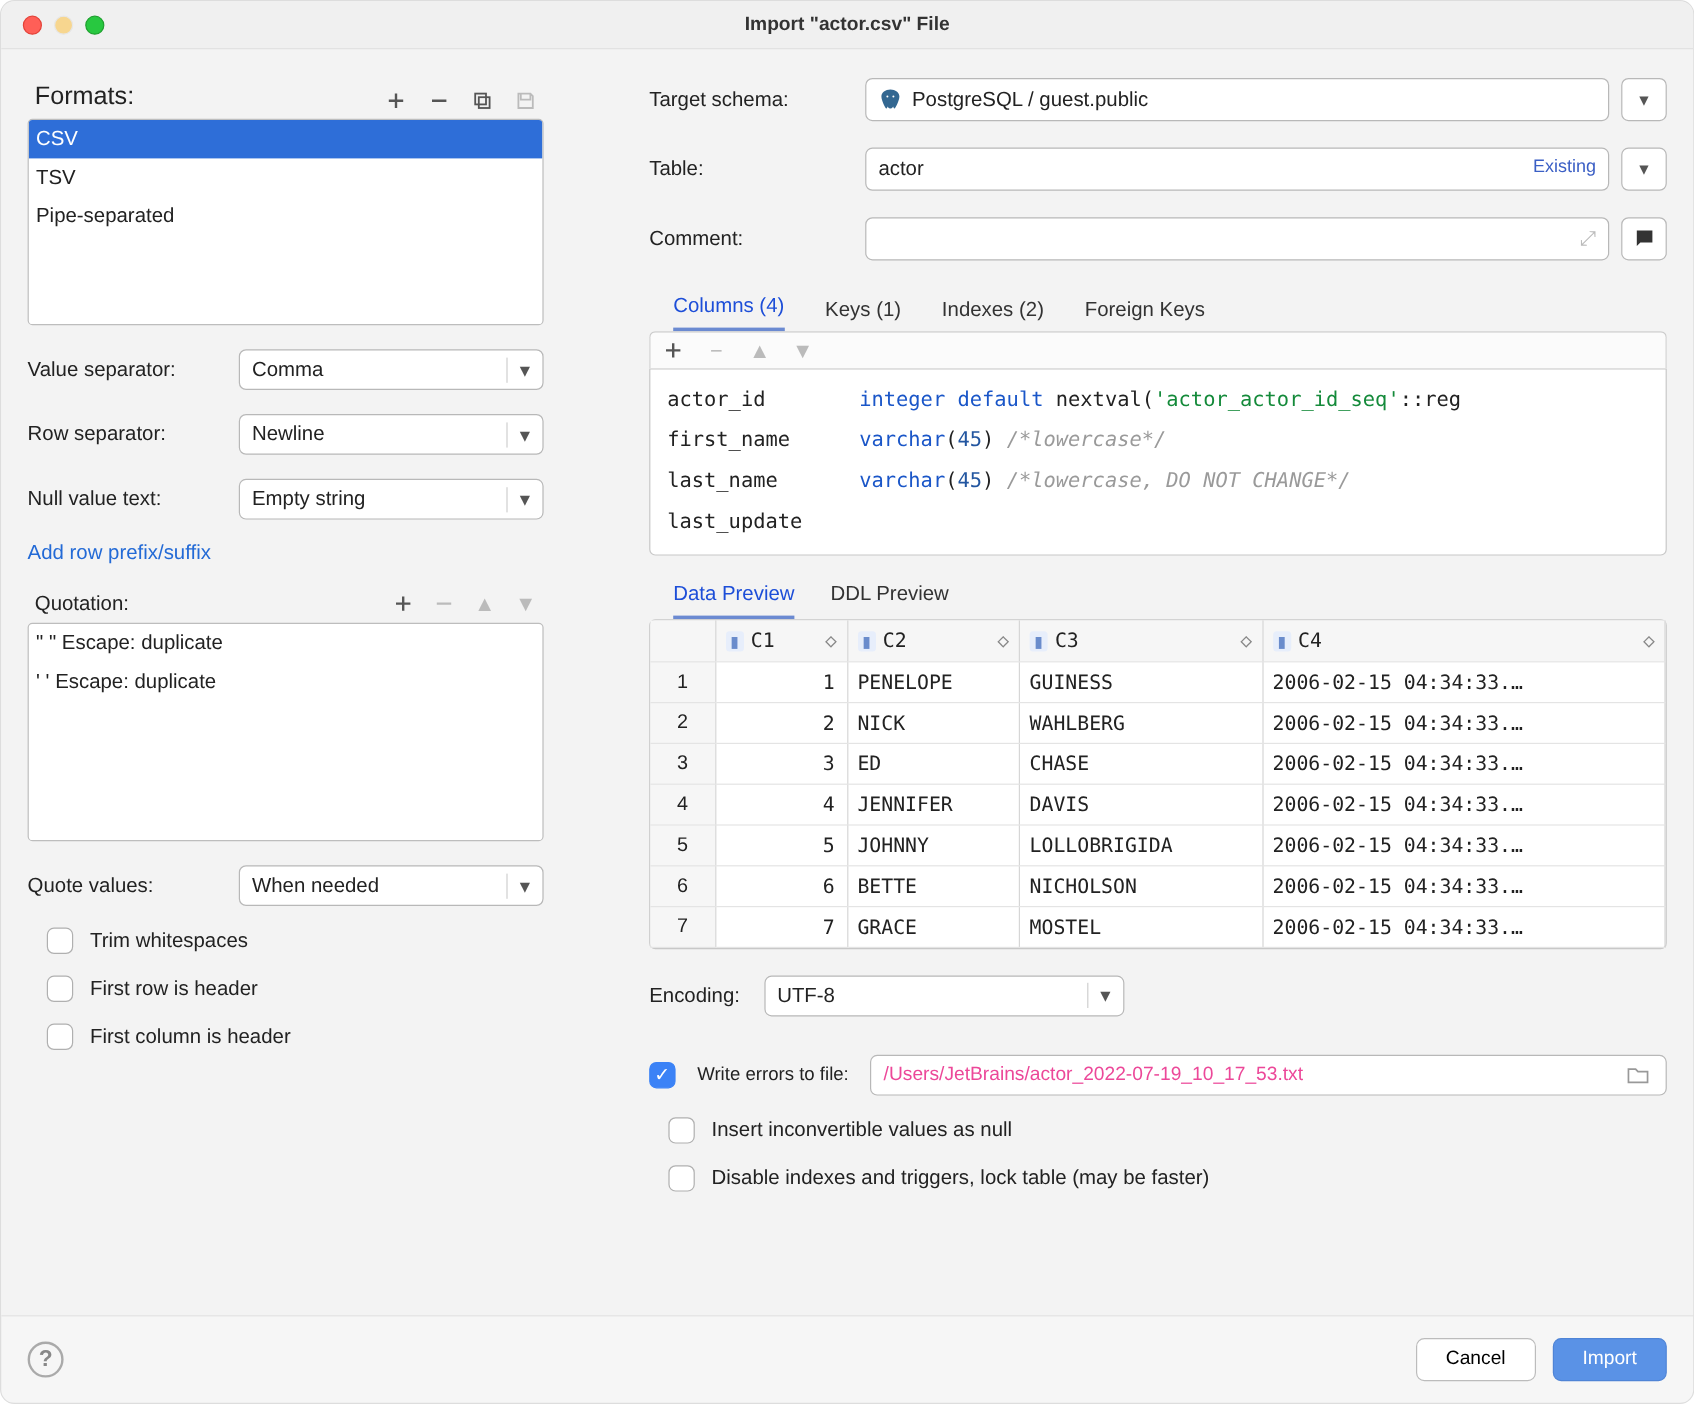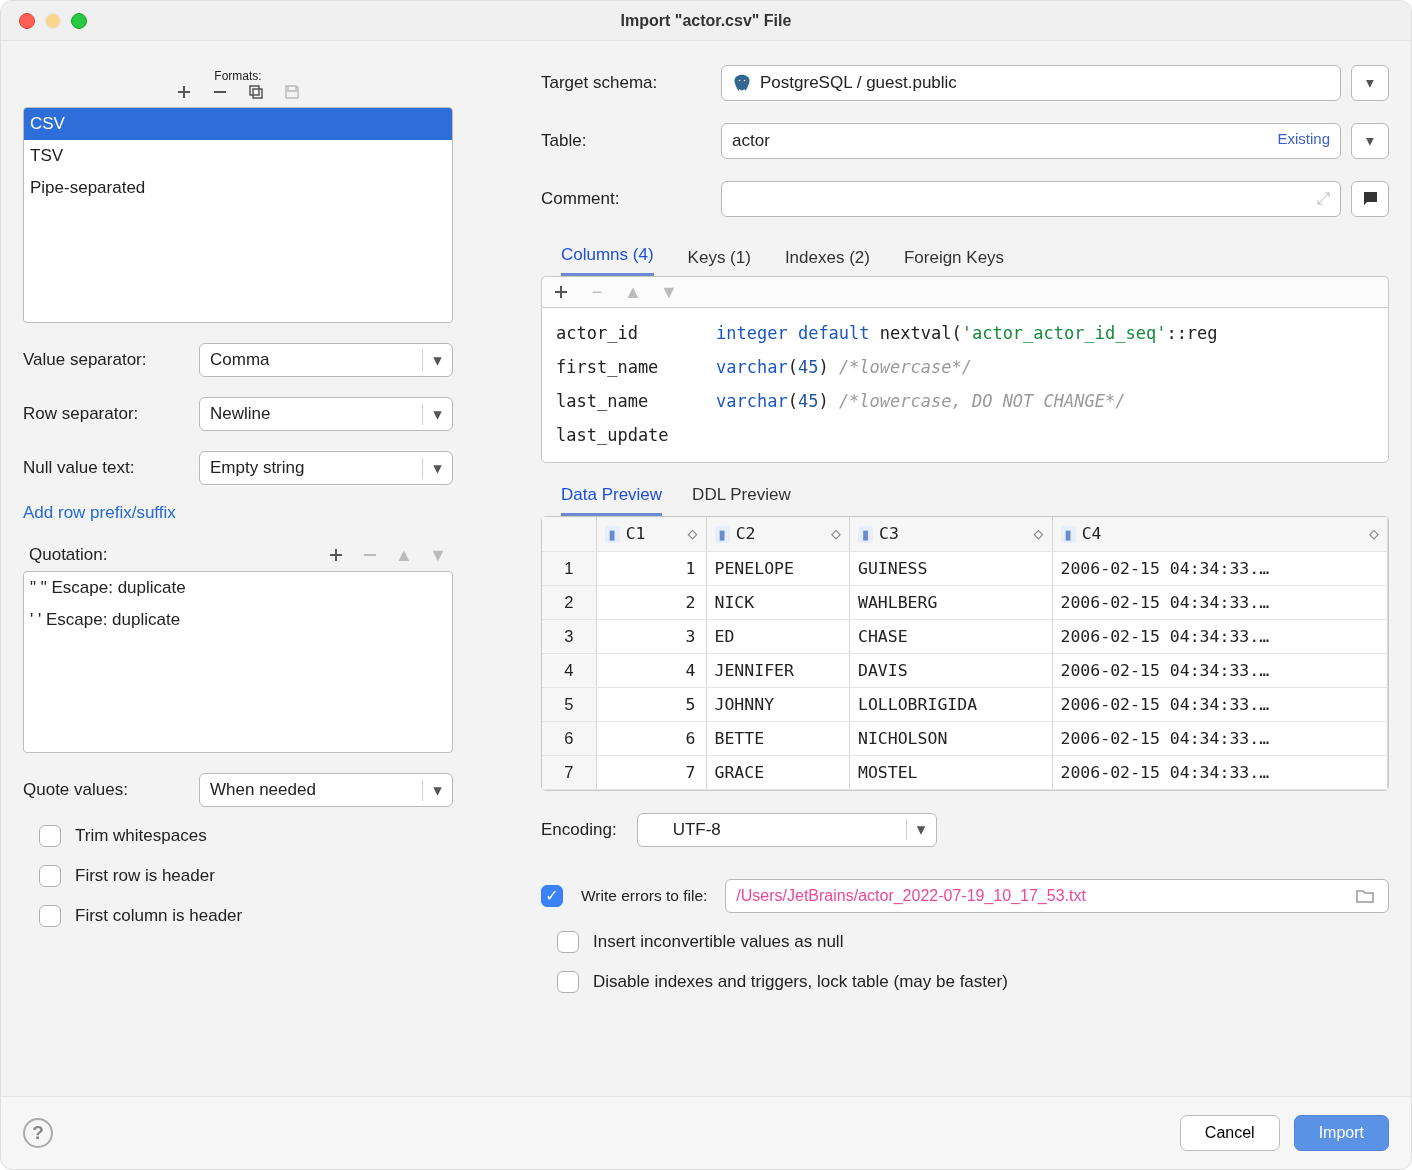--- a/index.html
+++ b/index.html
@@ -9,26 +9,26 @@
   .traffic { display: flex; gap: 10px; }
   .tl { width: 16px; height: 16px; border-radius: 50%; }
   .tl.red { background: #ff5f57; border: 0.5px solid #e34238; }
   .tl.yellow { background: #febc2e; border: 0.5px solid #ddd; opacity: 0.5; }
   .tl.green { background: #28c840; border: 0.5px solid #1fa12f; }
   .title { position: absolute; left: 0; right: 0; text-align: center; font-weight: 600; font-size: 16px; color: #333; }
   .body { flex: 1; display: flex; padding: 24px 22px 20px 22px; gap: 88px; background: #f3f3f3; }
   .left { width: 430px; display: flex; flex-direction: column; }
   .right { flex: 1; display: flex; flex-direction: column; }
 
-  .panel-head { display: flex; align-items: center; justify-content: space-between; font-size: 12px; padding: 4px 6px; flex-direction: column; }
+  .panel-head { display: flex; align-items: flex-end; justify-content: space-between; font-size: 21px; padding: 4px 6px; }
   .panel-head .icons { display: flex; gap: 18px; align-items: center; }
   .icon { width: 18px; height: 18px; color: #555; display: inline-flex; align-items: center; justify-content: center; font-size: 18px; }
   .icon.dim { color: #bbb; }
 
-  .listbox { margin-top: 2px; background: #fff; border: 1px solid #bdbdbd; border-radius: 4px; height: 216px; overflow: hidden; }
+  .listbox { margin-top: 2px; background: #fff; border: 1px solid #bdbdbd; border-radius: 4px; height: 172px; overflow: hidden; }
   .listbox .item { padding: 6px 6px; font-size: 17px; }
   .listbox .item.selected { background: #2e6ed8; color: #fff; }
 
   .form-row { display: flex; align-items: center; margin-top: 20px; }
   .form-row > label { width: 176px; font-size: 17px; }
   .select { flex: 1; height: 34px; display: flex; align-items: center; background: #fff; border: 1px solid #b8b8b8; border-radius: 6px; position: relative; font-size: 17px; }
   .select .val { padding: 0 10px; flex: 1; }
   .select .arrow { width: 30px; border-left: 1px solid #cfcfcf; display: flex; align-items: center; justify-content: center; color: #555; }
   .link { color: #236ad6; font-size: 17px; margin-top: 18px; display: inline-block; }
 
@@ -71,21 +71,21 @@
   .preview { border: 1px solid #c8c8c8; border-radius: 5px; background: #fff; margin-top: 0; font-family: 'Menlo','Consolas',monospace; font-size: 16.5px; }
   .preview table { border-collapse: collapse; width: 100%; }
   .preview th, .preview td { border-right: 1px solid #d6d6d6; border-bottom: 1px solid #e4e4e4; padding: 6px 8px; text-align: left; height: 34px; }
   .preview th { background: #f6f6f6; font-weight: 500; }
   .preview .rownum { width: 54px; text-align: center; background: #f6f6f6; font-family: "Helvetica Neue", Arial, sans-serif; }
   .preview .c1 { width: 110px; text-align: right; padding-right: 10px; }
   .preview th .sort { float: right; color: #888; }
   .preview th .ci { margin-right: 6px; color: #6a8ccc; font-family: "Helvetica Neue", Arial, sans-serif; font-size: 13px; background: #e7eefb; border-radius: 3px; padding: 1px 4px; }
 
   .enc-row { margin-top: 22px; display: flex; align-items: center; gap: 20px; font-size: 17px; }
-  .enc-row .select { width: 300px; flex: 0 0 300px; padding-left: 25px; }
+  .enc-row .select { width: 300px; flex: 0 0 300px; }
 
   .opts { margin-top: 32px; }
   .err-row { display: flex; align-items: center; gap: 18px; }
   .err-row .txt { flex: 1; height: 34px; background: #fff; border: 1px solid #b8b8b8; border-radius: 6px; display: flex; align-items: center; padding: 0 10px; font-size: 16px; color: #ec4899; }
   .folder-icon { color: #999; margin-right: 4px; }
 
   .footer { padding: 18px 22px; display: flex; align-items: center; justify-content: space-between; border-top: 1px solid #e3e3e3; }
   .help { width: 30px; height: 30px; border-radius: 50%; border: 2px solid #aaa; display: flex; align-items: center; justify-content: center; color: #888; font-size: 19px; font-weight: 600; }
   .btns { display: flex; gap: 14px; }
   .btn { padding: 8px 24px; border-radius: 7px; border: 1px solid #bcbcbc; background: #fff; font-size: 16px; }

